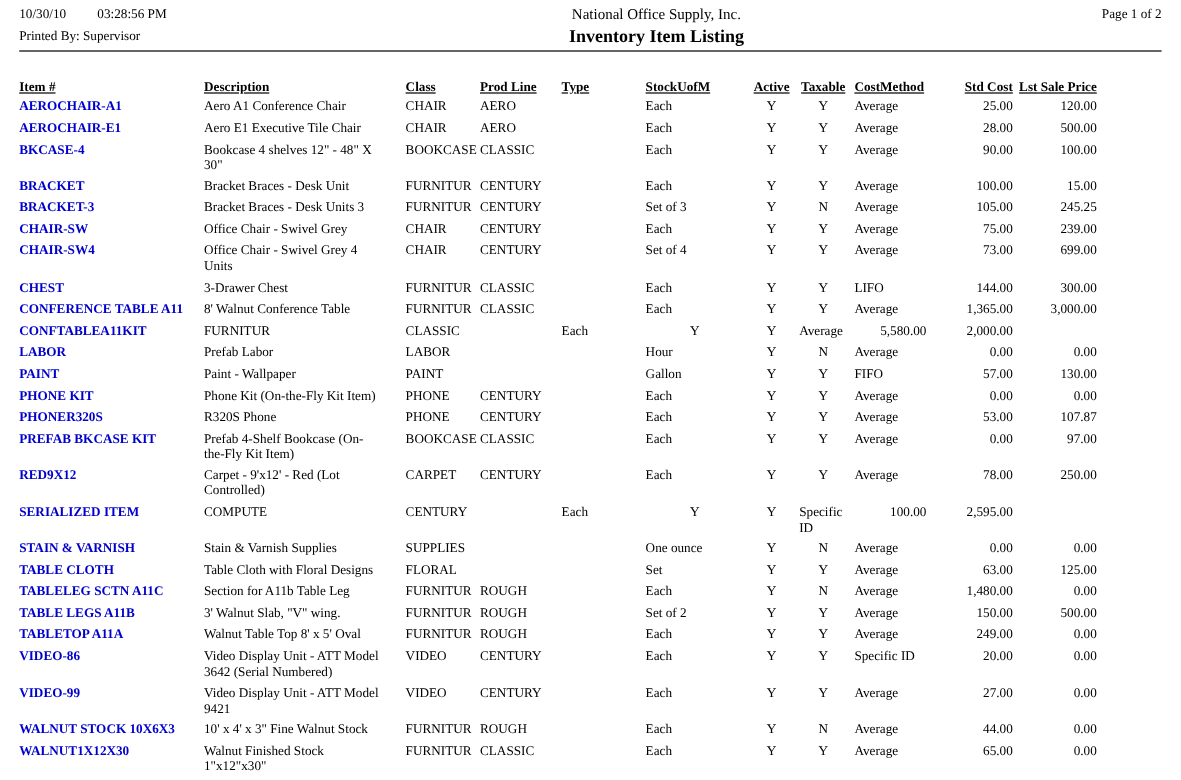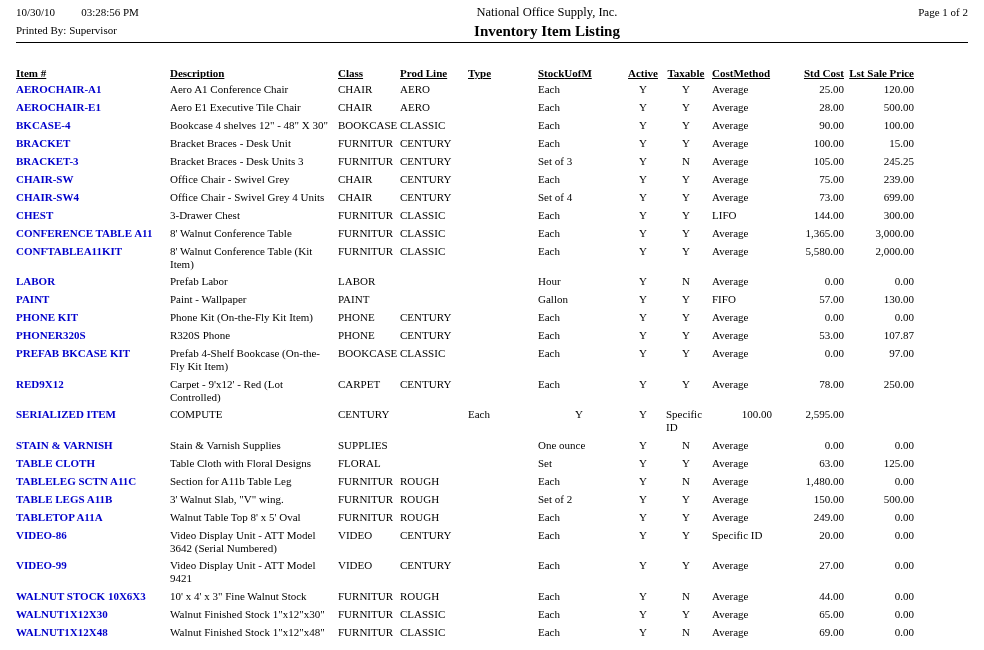--- a/index.html
+++ b/index.html
@@ -30,21 +30,21 @@
     align-items: start;
   }
   .thead { margin-top: 24px; font-weight: bold; align-items: end; }
   .hu { text-decoration: underline; white-space: nowrap; }
   .stack { display: flex; flex-direction: row; align-items: flex-start; }
   .center { text-align: center; }
   .num { text-align: right; }
   .row { padding: 2.5px 0 2px 0; min-height: 18px; }
   .c { padding-right: 6px; }
   .c.num { padding-right: 0; }
-  .desc { padding-right: 10px; }
+  .desc { padding-right: 22px; }
   .link {
     color: var(--link-color, #0000CC);
     font-weight: bold;
     cursor: pointer;
   }
 </style>
 </head>
 <body>
 
 <div class="page">
@@ -204,21 +204,20 @@
     <div class="c">Each</div>
     <div class="c center">Y</div>
     <div class="c center">Y</div>
     <div class="c">Average</div>
     <div class="c num">1,365.00</div>
     <div class="c num">3,000.00</div>
   </div>
 
   <div class="grid row">
     <div class="c"><span class="link">CONFTABLEA11KIT</span></div>
-    <div class="c desc">8' Walnut Conference Table (Kit Item)</div>
     <div class="c">FURNITUR</div>
     <div class="c">CLASSIC</div>
     <div class="c"></div>
     <div class="c">Each</div>
     <div class="c center">Y</div>
     <div class="c center">Y</div>
     <div class="c">Average</div>
     <div class="c num">5,580.00</div>
     <div class="c num">2,000.00</div>
   </div>

